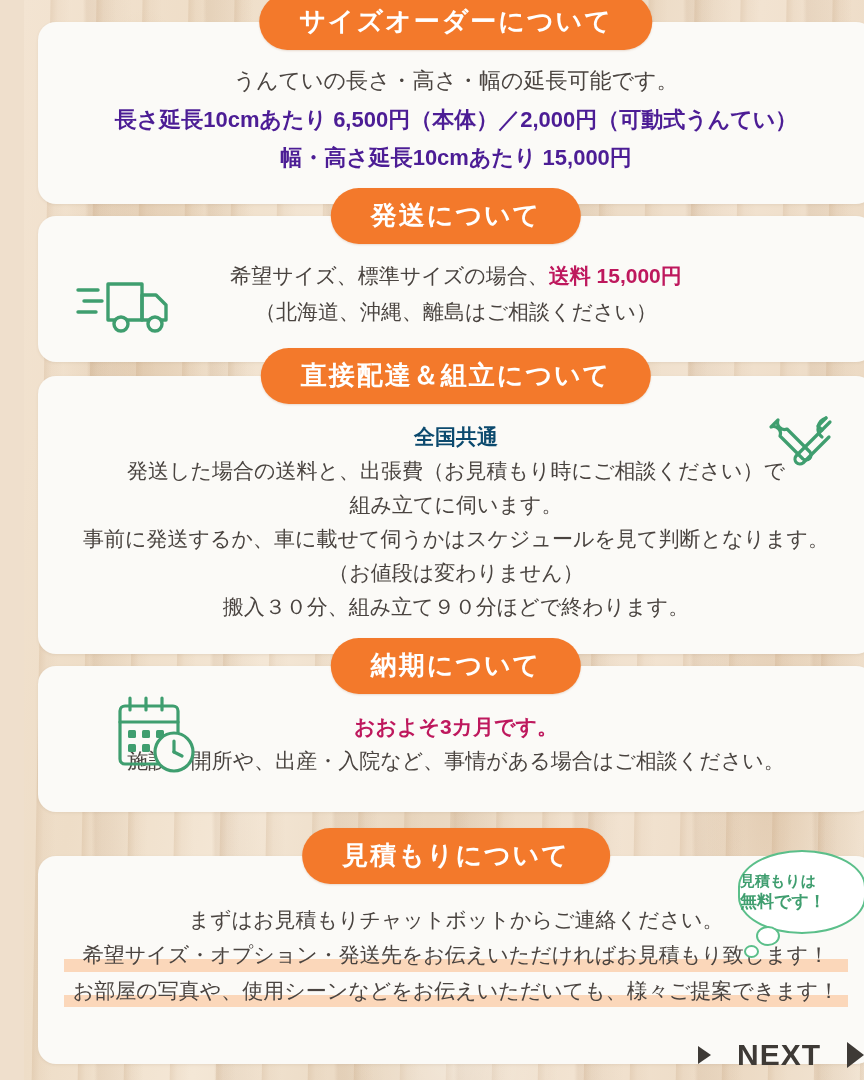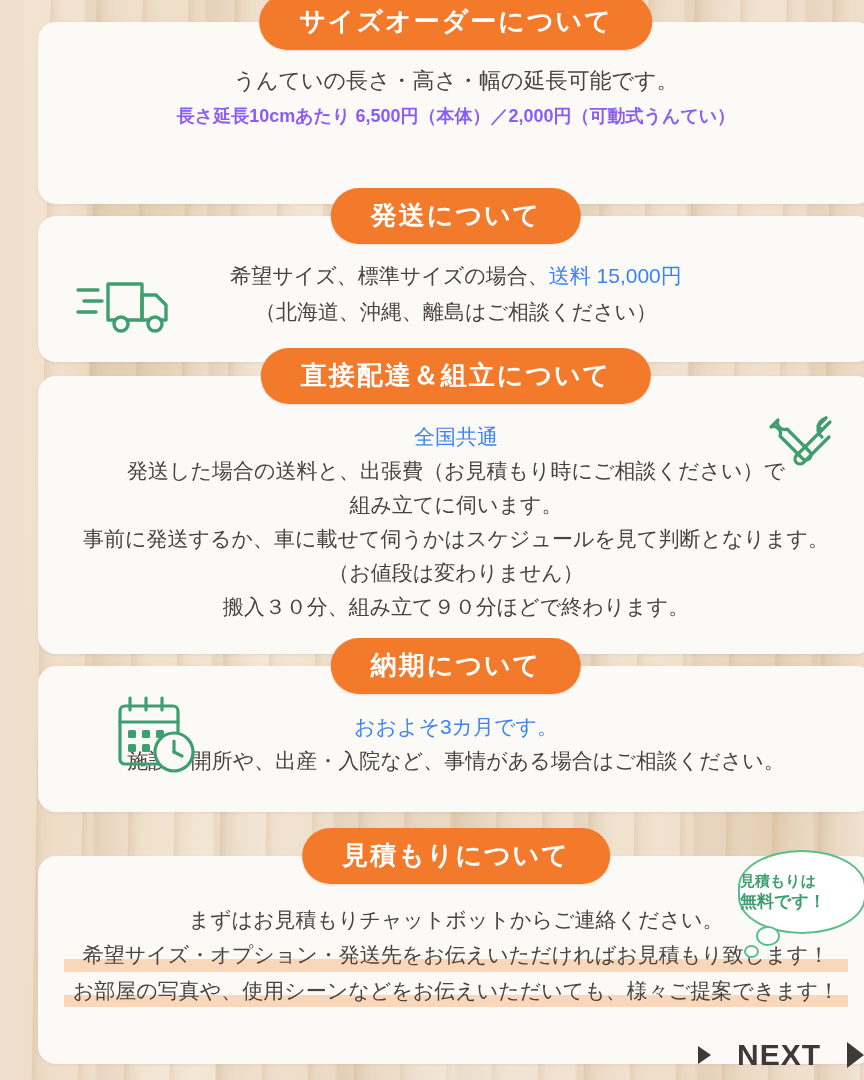--- a/index.html
+++ b/index.html
@@ -84,23 +84,23 @@
 
   .body {
     text-align: center;
     color: #4a4440;
     font-size: 21px;
     line-height: 1.62;
     padding: 34px 26px 20px;
   }
 
   .line { white-space: nowrap; }
-  .orange { color: #3b82f6; font-weight: normal; }
-  .orange-lg { color: #8b5cf6; font-weight: bold; font-size: 18px; }
-  .bold { font-weight: normal; color: #3b82f6; }
+  .orange { color: #be185d; font-weight: bold; }
+  .orange-lg { color: #4c1d95; font-weight: bold; font-size: 22px; }
+  .bold { font-weight: bold; color: #0c4a6e; }
 
   .hl {
     background: linear-gradient(transparent 62%, #fbd7ba 62%, #fbd7ba 96%, transparent 96%);
   }
 
   
   #card-size      { top: 22px;  height: 182px; }
   #card-shipping  { top: 216px; height: 146px; }
   #card-delivery  { top: 376px; height: 278px; }
   #card-lead      { top: 666px; height: 146px; }
@@ -203,20 +203,21 @@
 <body>
 
 <div id="page">
   <div id="bg"></div>
 
   <div class="card" id="card-size">
     <div class="pill">サイズオーダーについて</div>
     <div class="body">
       <div class="line">うんていの長さ・高さ・幅の延長可能です。</div>
       <div class="line orange-lg">長さ延長10cmあたり  6,500円（本体）／2,000円（可動式うんてい）</div>
+      <div class="line orange-lg">幅・高さ延長10cmあたり  15,000円</div>
     </div>
   </div>
 
   <div class="card" id="card-shipping">
     <div class="pill">発送について</div>
 
     <svg class="icon-truck" viewBox="0 0 94 66" aria-hidden="true">
       <g fill="none" stroke="#3f9e6f" stroke-width="3.4" stroke-linecap="round">
         <line x1="2" y1="18" x2="22" y2="18"></line>
         <line x1="8" y1="29" x2="26" y2="29"></line>

